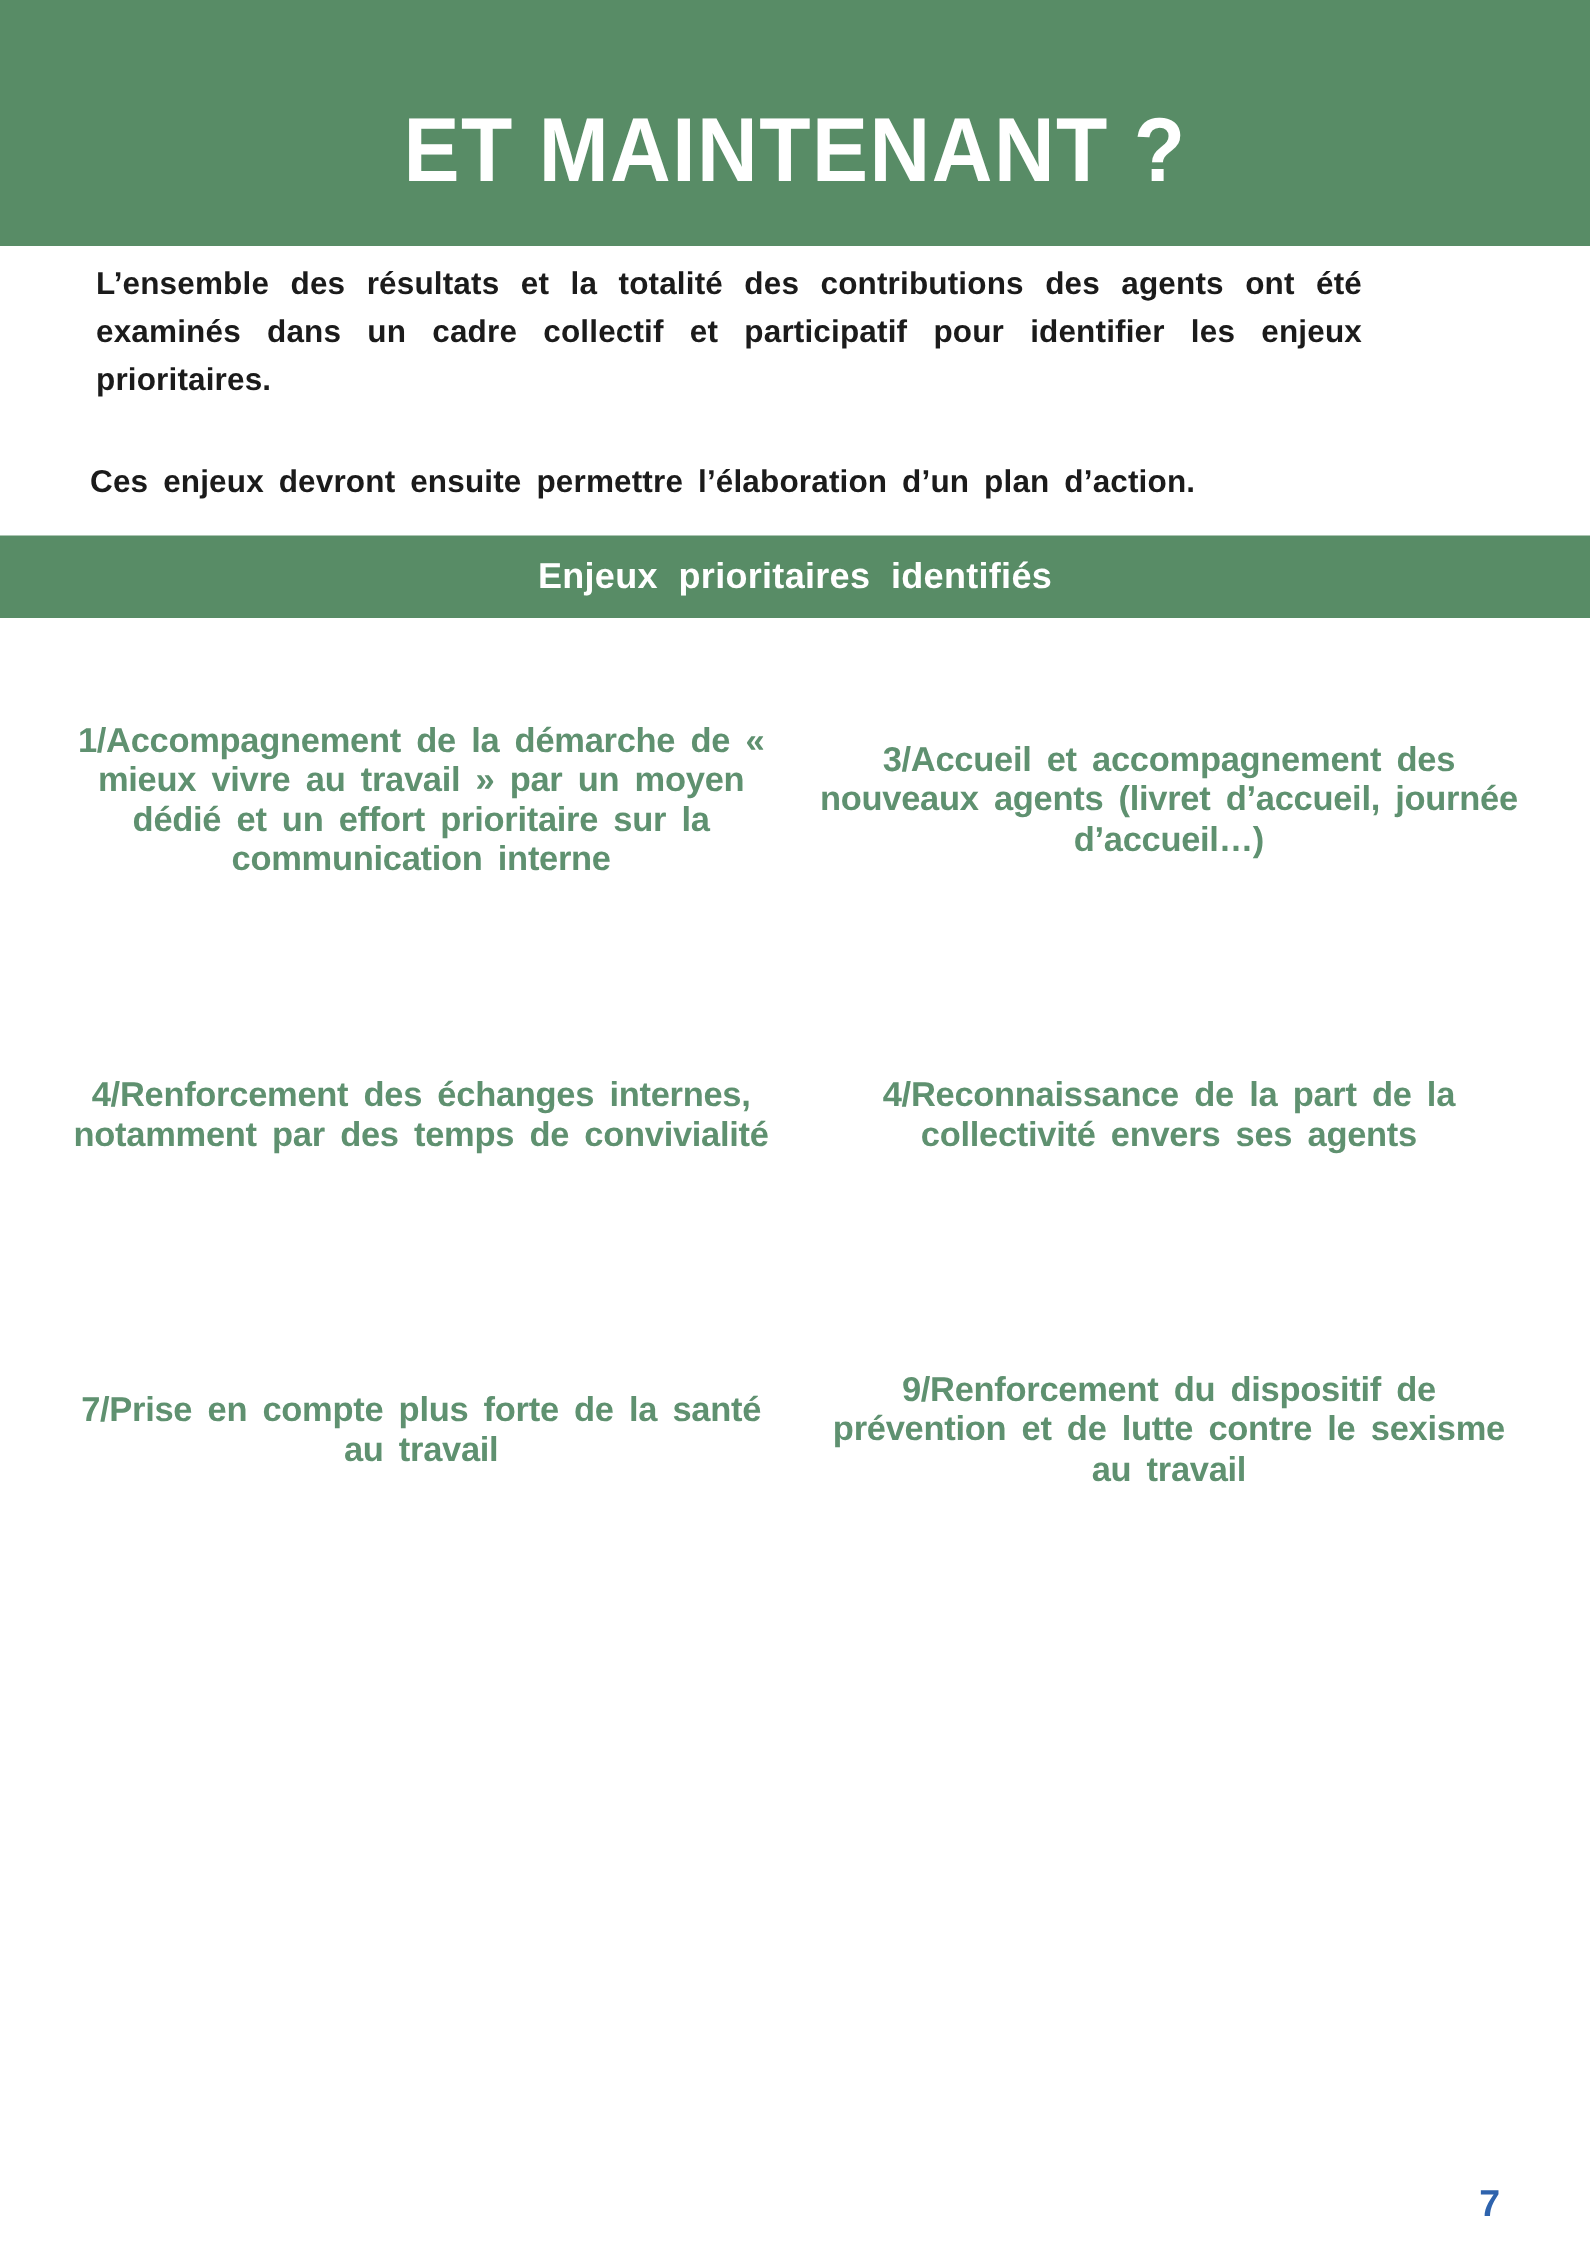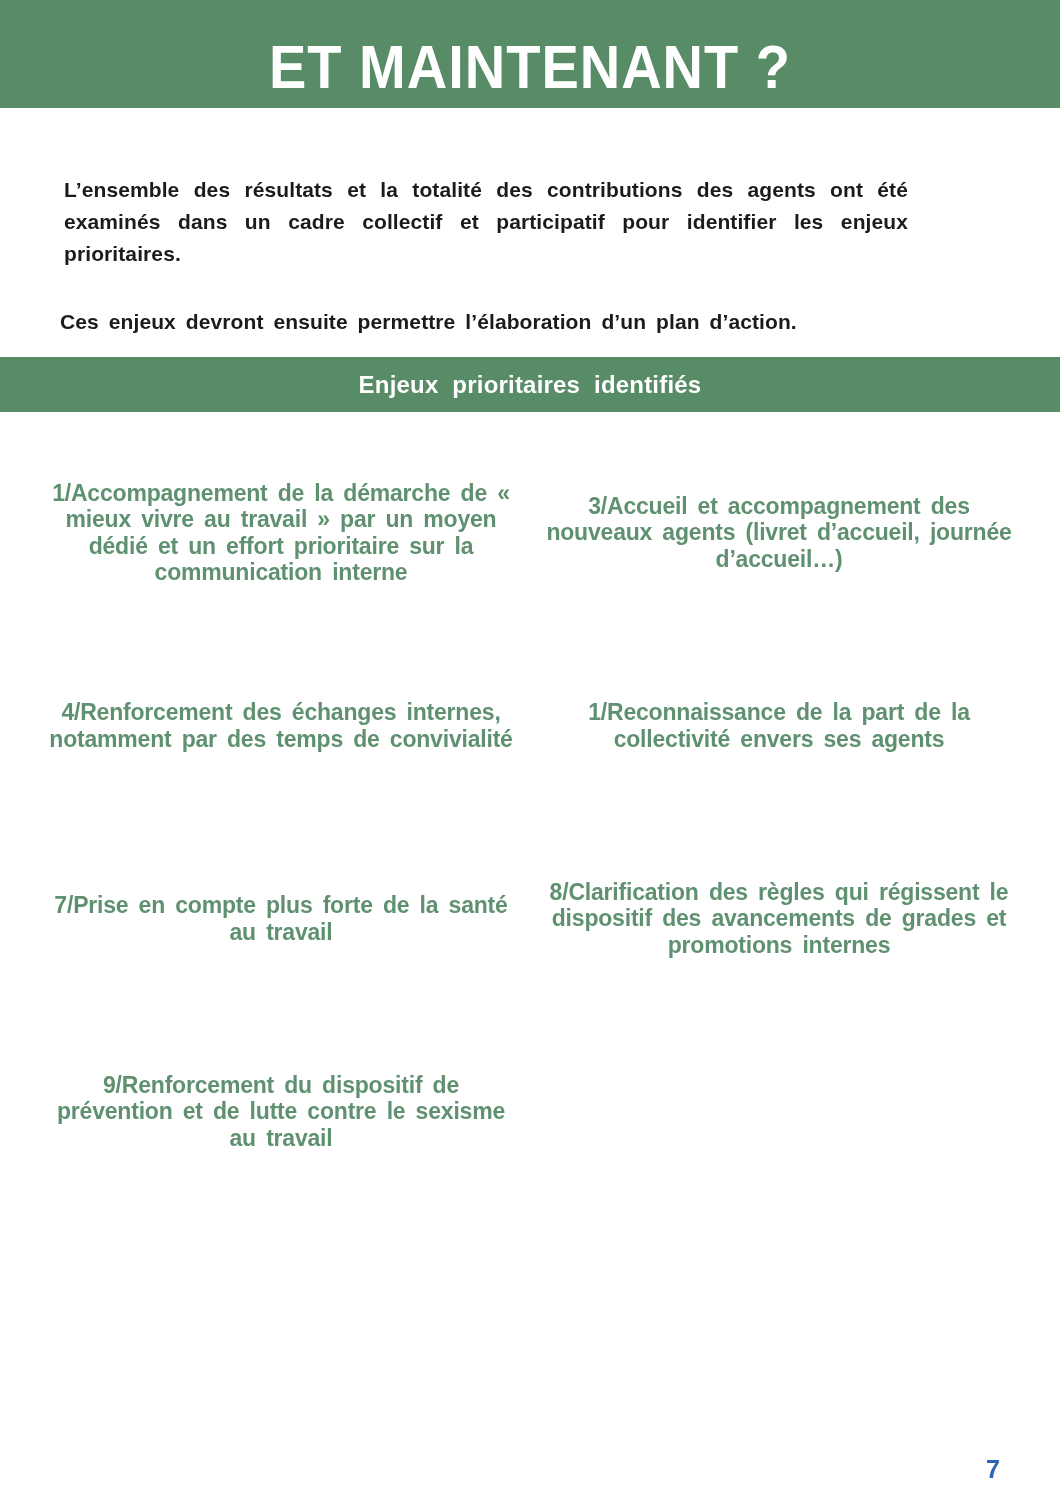--- a/index.html
+++ b/index.html
@@ -14,24 +14,24 @@
     height: 1500px;
     background: #ffffff;
     overflow: hidden;
   }
 
   
   .header-banner {
     position: absolute;
     top: 0; left: 0;
     width: 1060px;
-    height: 108px;
+    height: 164px;
     background: #588c66;
     display: flex;
-    align-items: flex-start;
+    align-items: center;
     justify-content: center;
     box-sizing: border-box;
     padding-top: 34px;
   }
   .header-title {
     color: #ffffff;
     font-size: 56px;
     font-weight: 800;
     letter-spacing: 1px;
     transform: scaleY(1.08);
@@ -82,20 +82,21 @@
   
   .items-grid {
     position: absolute;
     top: 436px;
     left: 40px;
     width: 980px;
     display: grid;
     grid-template-columns: 1fr 1fr;
     grid-auto-rows: 193px;
     column-gap: 16px;
+    gap: 17px;
   }
   .item-cell {
     display: flex;
     align-items: center;
     justify-content: center;
   }
   .item-text {
     max-width: 472px;
     text-align: center;
     color: #5f9170;
@@ -138,27 +139,24 @@
     <div class="item-cell">
       <div class="item-text">1/Accompagnement de la démarche de « mieux vivre au travail » par un moyen dédié et un effort prioritaire sur la communication interne</div>
     </div>
     <div class="item-cell">
       <div class="item-text">3/Accueil et accompagnement des nouveaux agents (livret d’accueil, journée d’accueil…)</div>
     </div>
     <div class="item-cell">
       <div class="item-text">4/Renforcement des échanges internes, notamment par des temps de convivialité</div>
     </div>
     <div class="item-cell">
-      <div class="item-text">1/Reconnaissance de la part de la collectivité envers ses agents</div>
+      <div class="item-text">4/Reconnaissance de la part de la collectivité envers ses agents</div>
     </div>
     <div class="item-cell">
       <div class="item-text">7/Prise en compte plus forte de la santé au travail</div>
-    </div>
-    <div class="item-cell">
-      <div class="item-text">8/Clarification des règles qui régissent le dispositif des avancements de grades et promotions internes</div>
     </div>
     <div class="item-cell">
       <div class="item-text">9/Renforcement du dispositif de prévention et de lutte contre le sexisme au travail</div>
     </div>
   </div>
 
   <div class="page-number">7</div>
 
 </div>
 

